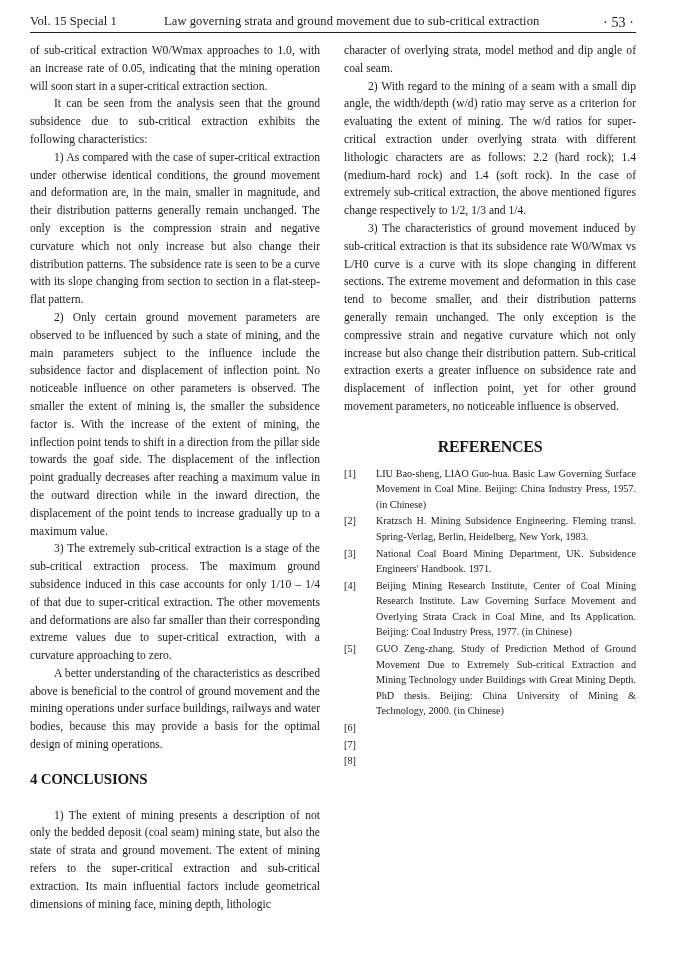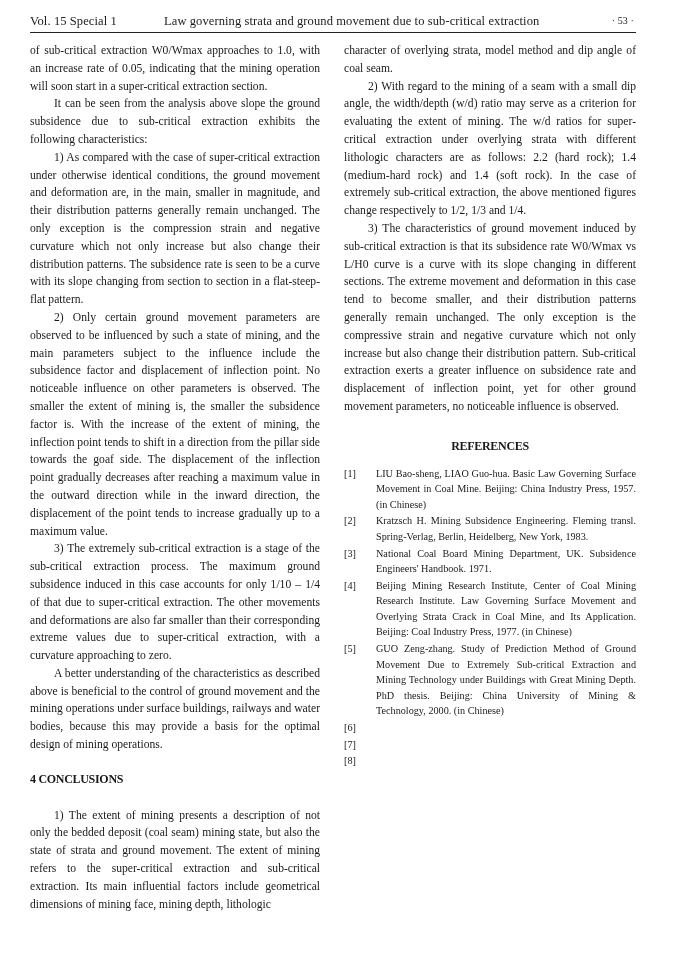--- a/index.html
+++ b/index.html
@@ -2,44 +2,44 @@
 <html><head>
 <meta charset="utf-8">
 <style>
   html, body { margin:0; padding:0; background:#ffffff; }
   body { width:680px; height:961px; position:relative; overflow:hidden;
          font-family:"Liberation Serif","DejaVu Serif",serif; color:#1a1a1a; }
   .header { position:absolute; left:30px; top:12px; width:606px; height:20px;
             border-bottom:1.2px solid #222; font-size:12.5px; letter-spacing:0.1px; }
   .header .vol { position:absolute; left:0; top:2px; }
   .header .title { position:absolute; left:134px; top:2px; }
-  .header .page { position:absolute; right:2px; top:3px; font-size:10px; }
+  .header .page { position:absolute; right:2px; top:3px; font-size:14px; }
   .col { position:absolute; top:42px; font-size:11.6px; line-height:17.8px; text-align:justify; }
   .col.left { left:30px; width:290px; }
   .col.right { left:344px; width:292px; }
   p { margin:0; }
   .ind { text-indent:24px; }
-  .sec { font-weight:bold; font-size:12px; letter-spacing:-0.3px; margin:17px 0 18px 0; }
-  .refhead { font-weight:bold; font-size:12px; text-align:center; letter-spacing:-0.3px; margin:22px 0 10px 0; }
+  .sec { font-weight:bold; font-size:15px; letter-spacing:-0.3px; margin:17px 0 18px 0; }
+  .refhead { font-weight:bold; font-size:16px; text-align:center; letter-spacing:-0.3px; margin:22px 0 10px 0; }
   .ref { display:flex; font-size:10.2px; line-height:15.6px; margin-bottom:1px; }
   .ref .num { width:32px; flex:none; }
   .ref .txt { flex:1; text-align:justify; }
 </style>
 </head>
 <body>
 
 <div class="header">
   <span class="vol">Vol. 15   Special 1</span>
   <span class="title">Law governing strata and ground movement due to sub-critical extraction</span>
   <span class="page">· 53 ·</span>
 </div>
 
 <div class="col left">
   <p>of sub-critical extraction W0/Wmax approaches to 1.0, with an increase rate of 0.05, indicating that the mining operation will soon start in a super-critical extraction section.</p>
-  <p class="ind">It can be seen from the analysis above slope the ground subsidence due to sub-critical extraction exhibits the following characteristics:</p>
+  <p class="ind">It can be seen from the analysis seen that the ground subsidence due to sub-critical extraction exhibits the following characteristics:</p>
   <p class="ind">1) As compared with the case of super-critical extraction under otherwise identical conditions, the ground movement and deformation are, in the main, smaller in magnitude, and their distribution patterns generally remain unchanged. The only exception is the compression strain and negative curvature which not only increase but also change their distribution patterns. The subsidence rate is seen to be a curve with its slope changing from section to section in a flat-steep-flat pattern.</p>
   <p class="ind">2) Only certain ground movement parameters are observed to be influenced by such a state of mining, and the main parameters subject to the influence include the subsidence factor and displacement of inflection point. No noticeable influence on other parameters is observed. The smaller the extent of mining is, the smaller the subsidence factor is. With the increase of the extent of mining, the inflection point tends to shift in a direction from the pillar side towards the goaf side. The displacement of the inflection point gradually decreases after reaching a maximum value in the outward direction while in the inward direction, the displacement of the point tends to increase gradually up to a maximum value.</p>
   <p class="ind">3) The extremely sub-critical extraction is a stage of the sub-critical extraction process. The maximum ground subsidence induced in this case accounts for only 1/10 – 1/4 of that due to super-critical extraction. The other movements and deformations are also far smaller than their corresponding extreme values due to super-critical extraction, with a curvature approaching to zero.</p>
   <p class="ind">A better understanding of the characteristics as described above is beneficial to the control of ground movement and the mining operations under surface buildings, railways and water bodies, because this may provide a basis for the optimal design of mining operations.</p>
   <div class="sec">4   CONCLUSIONS</div>
   <p class="ind">1) The extent of mining presents a description of not only the bedded deposit (coal seam) mining state, but also the state of strata and ground movement. The extent of mining refers to the super-critical extraction and sub-critical extraction. Its main influential factors include geometrical dimensions of mining face, mining depth, lithologic</p>
 </div>
 
 <div class="col right">
   <p>character of overlying strata, model method and dip angle of coal seam.</p>

